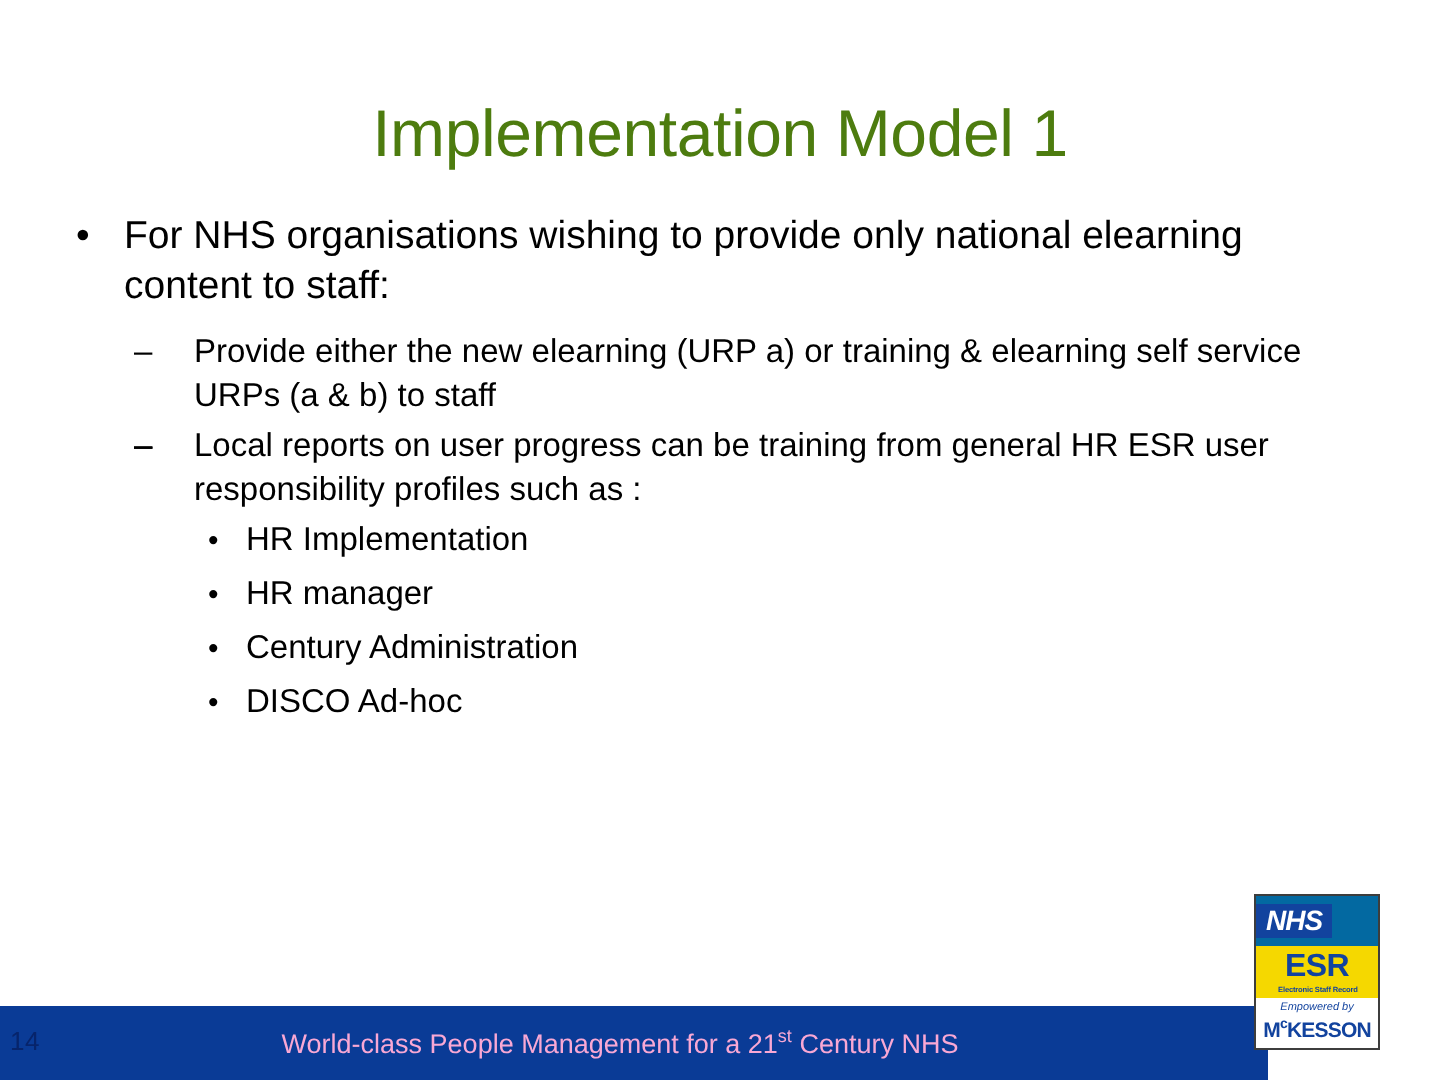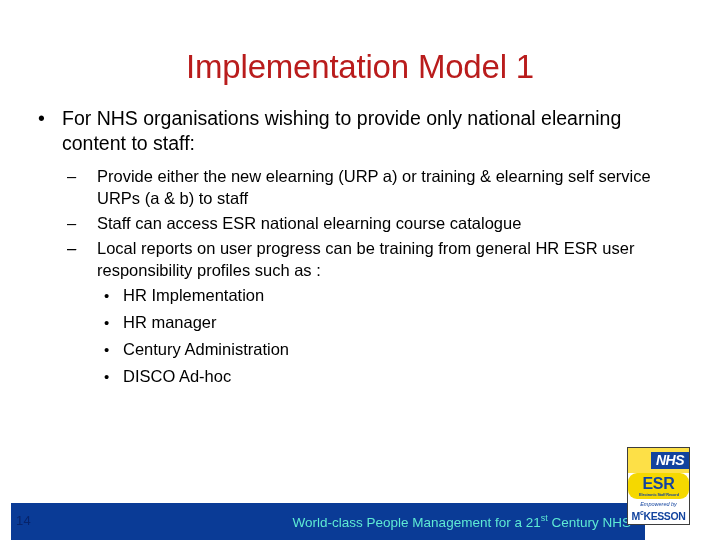--- a/index.html
+++ b/index.html
@@ -25,21 +25,21 @@
   
   #slide-title {
     position: absolute;
     left: 0;
     top: 26px;
     width: 720px;
     text-align: center;
     font-size: 33px;
     font-weight: normal;
     letter-spacing: -0.2px;
-    color: #b91c1c;
+    color: #4d7c0f;
     white-space: nowrap;
   }
 
   
   #body-content {
     position: absolute;
     left: 0;
     top: 106px;
     width: 700px;
   }
@@ -99,43 +99,43 @@
     position: absolute;
     left: 104px;
     top: 0;
     font-size: 15px;
     line-height: 23px;
   }
 
   
   #footer-bar {
     position: absolute;
-    left: 11px;
+    left: 0;
     bottom: 0;
     width: 634px;
     height: 37px;
     background: #0A3B96;
     margin-top: 24px;
   }
   #page-number {
     position: absolute;
     left: 5px;
     top: 10px;
     font-size: 13px;
     color: #07246b;
     letter-spacing: 0.3px;
   }
   #footer-text {
     position: absolute;
     left: 0;
     top: 10px;
     width: 620px;
-    text-align: right;
+    text-align: center;
     font-size: 13.5px;
-    color: #5eead4;
+    color: #f9a8d4;
     white-space: nowrap;
   }
   #footer-text .sup {
     font-size: 9px;
     vertical-align: super;
   }
 
   
   #logo-block {
     position: absolute;
@@ -143,43 +143,42 @@
     top: 447px;
     width: 63px;
     height: 78px;
     border: 1px solid #3d3d3d;
     background: #ffffff;
     box-sizing: border-box;
     overflow: hidden;
   }
   .logo-nhs-band {
     height: 25px;
-    background: #fde047;
+    background: #0369a1;
     display: flex;
     align-items: center;
-    justify-content: flex-end;
+    justify-content: flex-start;
   }
   .logo-nhs-box {
     background: #12439e;
     color: #ffffff;
     font-size: 14px;
     font-weight: bold;
     font-style: italic;
     letter-spacing: -0.5px;
     padding: 1px 5px 2px 5px;
     line-height: 1;
   }
   .logo-esr-band {
     height: 26px;
     background: #f5d800;
     display: flex;
     flex-direction: column;
     align-items: center;
     justify-content: center;
-    border-radius: 9px;
   }
   .logo-esr-text {
     color: #12439e;
     font-size: 16px;
     font-weight: bold;
     letter-spacing: -0.3px;
     line-height: 1;
   }
   .logo-esr-sub {
     color: #12439e;
@@ -233,21 +232,20 @@
 
     <div class="lvl2-group">
 
       <div class="lvl2">
         <span class="marker">–</span>
         <span>Provide either the new elearning (URP a) or training  &amp; elearning self service URPs (a &amp; b) to staff</span>
       </div>
 
       <div class="lvl2">
         <span class="marker">–</span>
-        <span>Staff can access ESR national elearning course catalogue</span>
       </div>
 
       <div class="lvl2">
         <span class="marker">–</span>
       </div>
 
       <div class="lvl2">
         <span class="marker">–</span>
         <span>Local reports on user progress can be training from general HR ESR user responsibility profiles such as :</span>
       </div>

